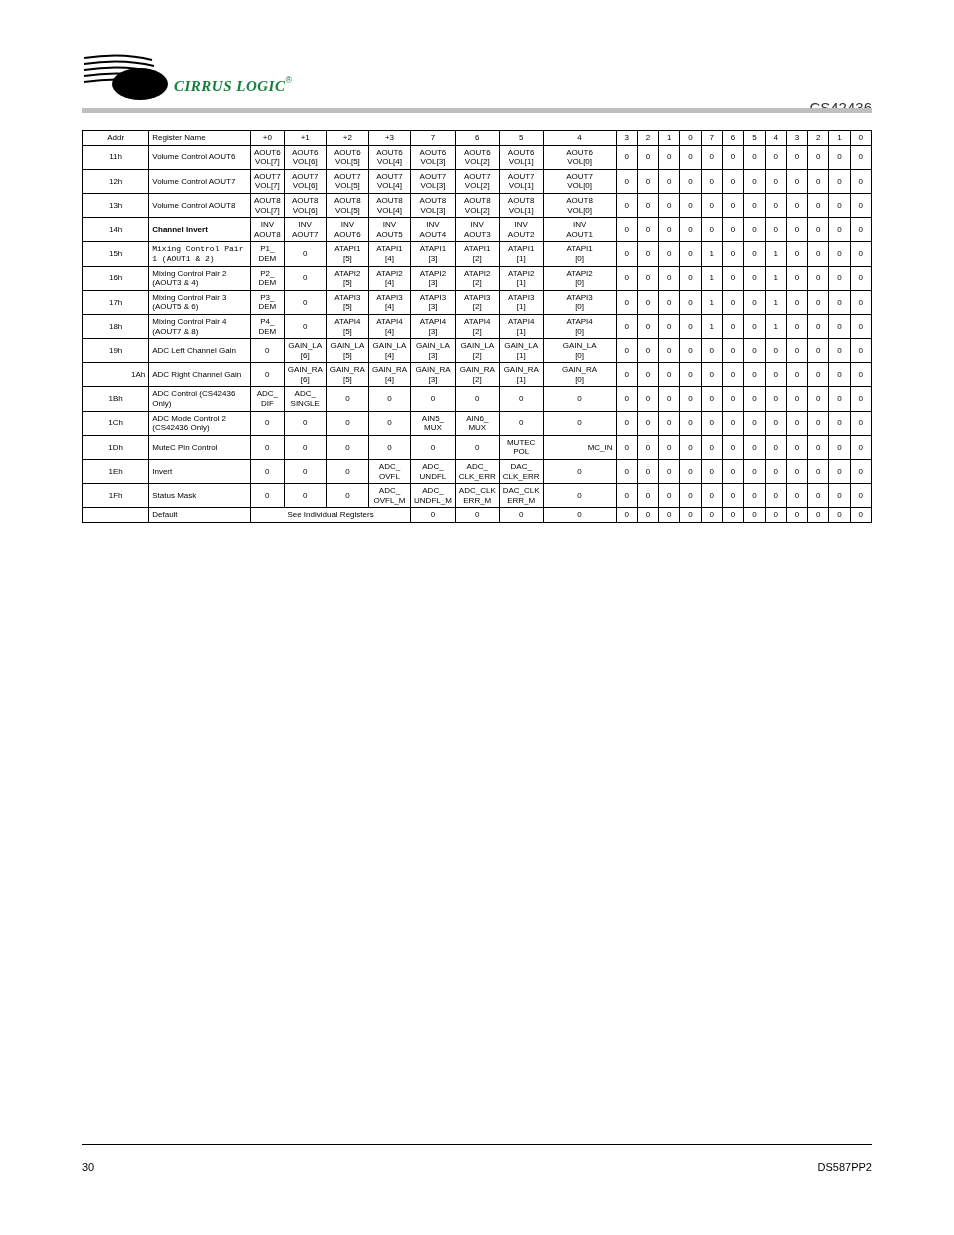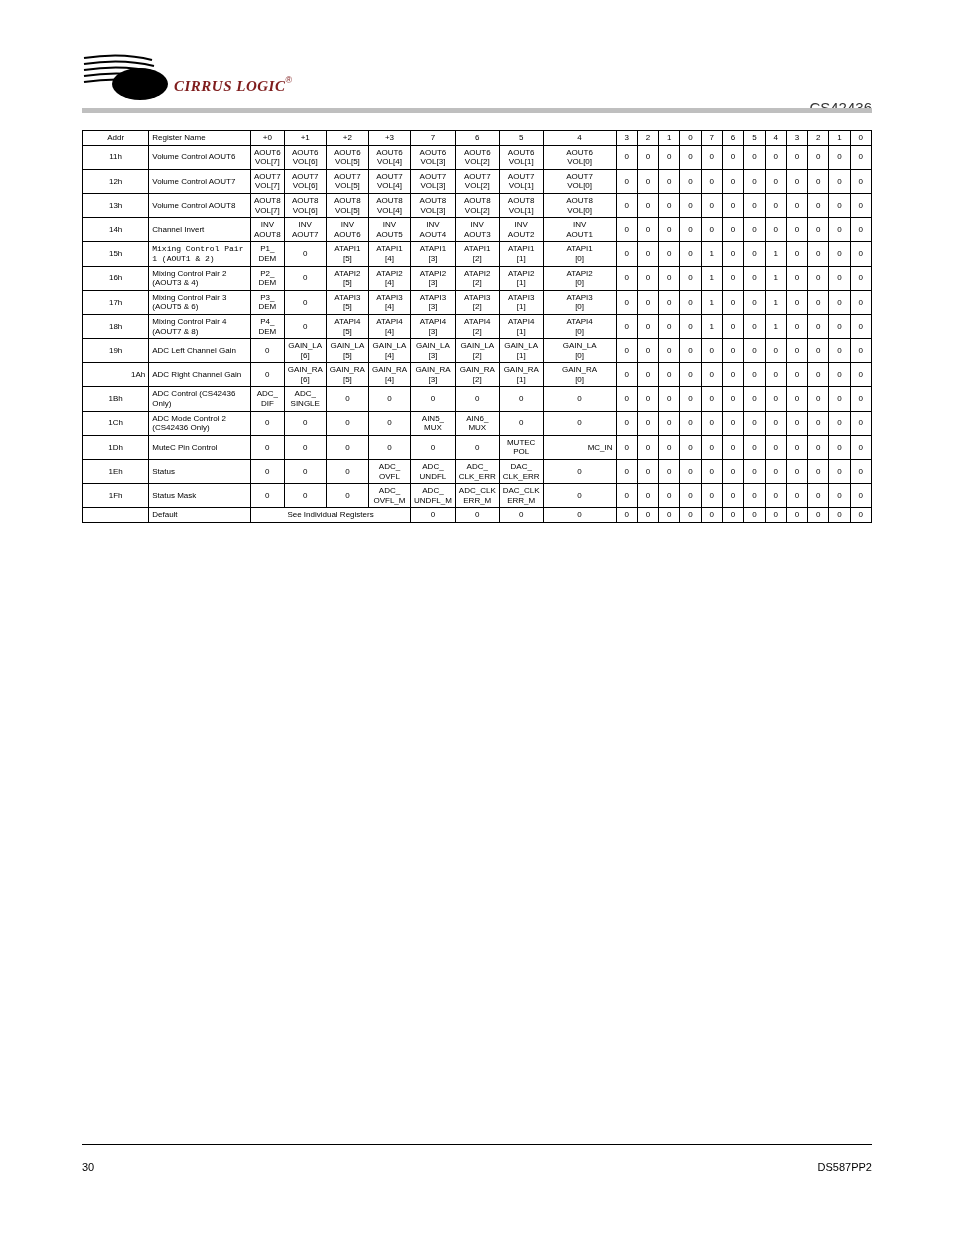--- a/index.html
+++ b/index.html
@@ -2,21 +2,21 @@
 <html><head>
 <meta charset="utf-8">
 <style>
   *{box-sizing:border-box;margin:0;padding:0}
   html,body{width:954px;height:1235px;background:#fff;font-family:Arial,Helvetica,sans-serif;color:#000}
   .page{position:relative;width:954px;height:1235px}
   
   .logo-wrap{position:absolute;top:40px;left:82px;width:230px;height:60px;display:flex;align-items:flex-end}
   .logo-mark{width:86px;height:50px;position:relative;margin-right:6px}
   .logo-mark svg{width:100%;height:100%;display:block}
-  .logo-text{font:italic 700 15px/1 Georgia,serif;letter-spacing:.5px;color:#7f1d1d;padding-bottom:6px}
+  .logo-text{font:italic 700 15px/1 Georgia,serif;letter-spacing:.5px;color:#15803d;padding-bottom:6px}
   .logo-reg{font:400 9px/1 Arial;position:relative;top:-8px}
   
   .rule{position:absolute;top:108px;left:82px;right:82px;height:5px;background:#bfbfbf}
   .product-id{position:absolute;top:100px;right:82px;font:400 15px/1 Arial;color:#333}
   
   .tbl{position:absolute;top:130px;left:82px;right:82px;border-collapse:collapse;table-layout:fixed;font:8px/1.2 Arial}
   .tbl th,.tbl td{border:1px solid #000;padding:2px 3px;vertical-align:middle}
   .tbl th{font-weight:400}
   .c-addr{width:27px;text-align:center}
   .c-name{width:112px;text-align:left}
@@ -194,21 +194,21 @@
           <td class="c-bit" style="white-space: pre-line;">0</td>
           <td class="c-bit" style="white-space: pre-line;">0</td>
           <td class="c-bit" style="white-space: pre-line;">0</td>
           <td class="c-bit" style="white-space: pre-line;">0</td>
           <td class="c-bit" style="white-space: pre-line;">0</td>
           <td class="c-bit" style="white-space: pre-line;">0</td>
           <td class="c-bit" style="white-space: pre-line;">0</td>
         </tr>
         <tr>
           <td class="c-addr" style="white-space: pre-line;">14h</td>
-          <td class="c-name" style="white-space: pre-line;">Channel Invert</td>
+          <td class="c-name" style="white-space: pre-line; font-weight: bold;">Channel Invert</td>
           <td class="c-byte" style="white-space: pre-line;">INV
 AOUT8</td>
           <td class="c-byte" style="white-space: pre-line;">INV
 AOUT7</td>
           <td class="c-byte" style="white-space: pre-line;">INV
 AOUT6</td>
           <td class="c-byte" style="white-space: pre-line;">INV
 AOUT5</td>
           <td class="c-bit" style="white-space: pre-line;">INV
 AOUT4</td>
@@ -489,21 +489,21 @@
           <td class="c-bit" style="white-space: pre-line;">0</td>
           <td class="c-bit" style="white-space: pre-line;">0</td>
           <td class="c-bit" style="white-space: pre-line;">0</td>
           <td class="c-bit" style="white-space: pre-line;">0</td>
           <td class="c-bit" style="white-space: pre-line;">0</td>
           <td class="c-bit" style="white-space: pre-line;">0</td>
           <td class="c-bit" style="white-space: pre-line;">0</td>
         </tr>
         <tr>
           <td class="c-addr" style="white-space: pre-line;">1Eh</td>
-          <td class="c-name" style="white-space: pre-line;">Status</td>
+          <td class="c-name" style="white-space: pre-line;">Invert</td>
           <td class="c-byte" style="white-space: pre-line;">0</td>
           <td class="c-byte" style="white-space: pre-line;">0</td>
           <td class="c-byte" style="white-space: pre-line;">0</td>
           <td class="c-byte" style="white-space: pre-line;">ADC_
 OVFL</td>
           <td class="c-bit" style="white-space: pre-line;">ADC_
 UNDFL</td>
           <td class="c-bit" style="white-space: pre-line;">ADC_
 CLK_ERR</td>
           <td class="c-bit" style="white-space: pre-line;">DAC_

